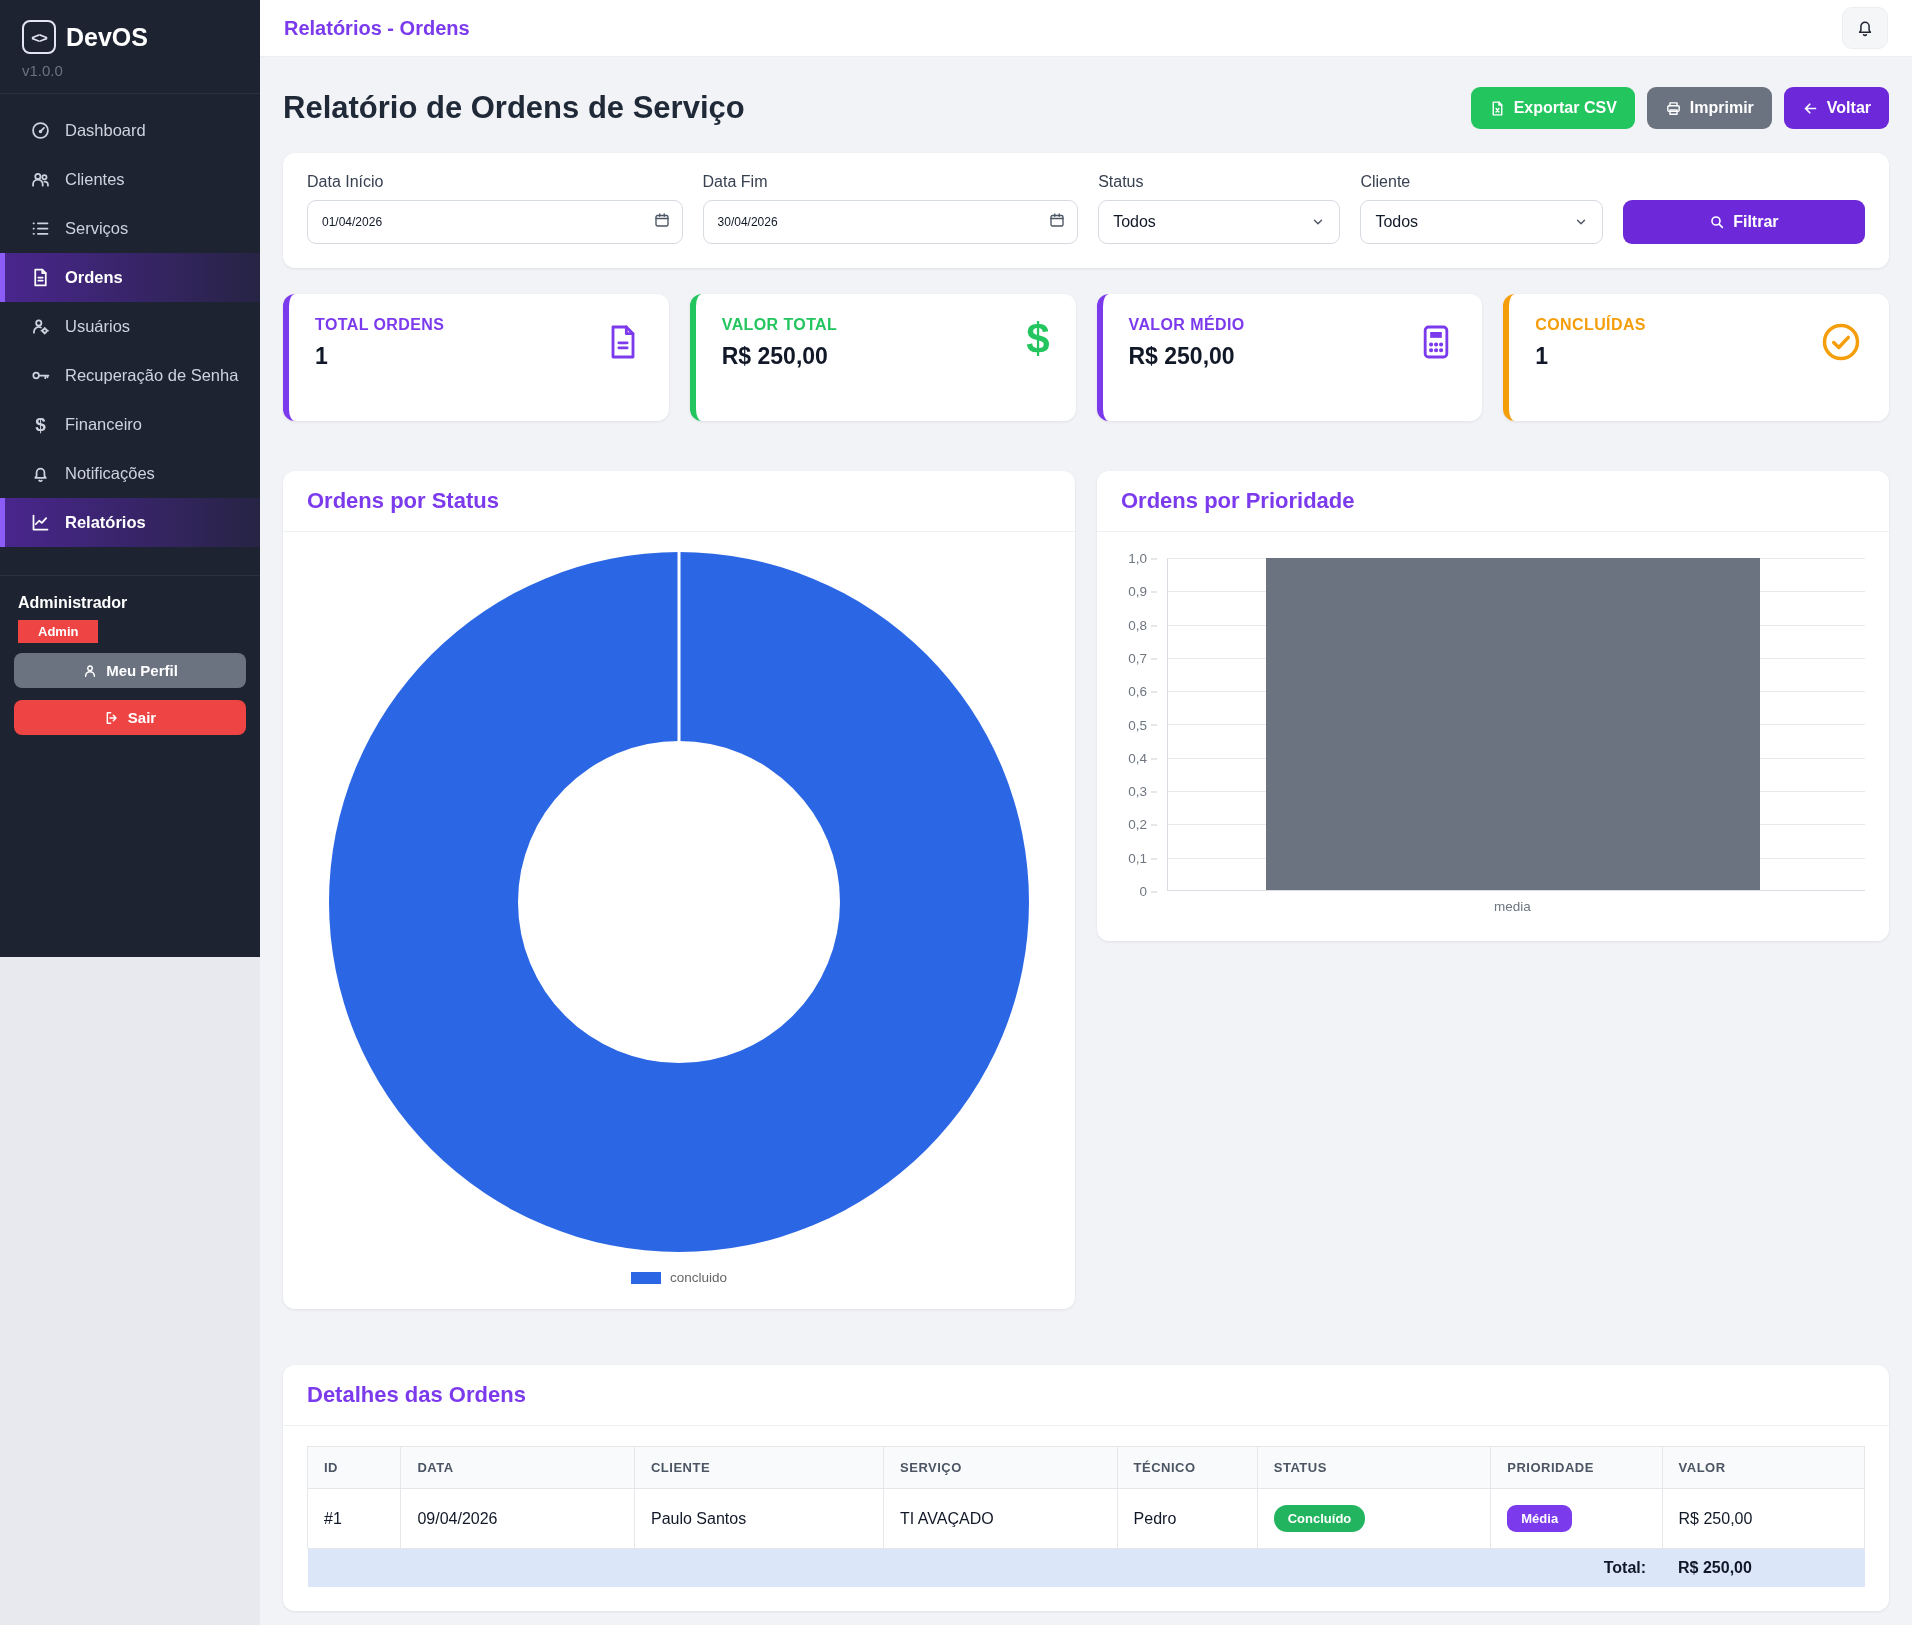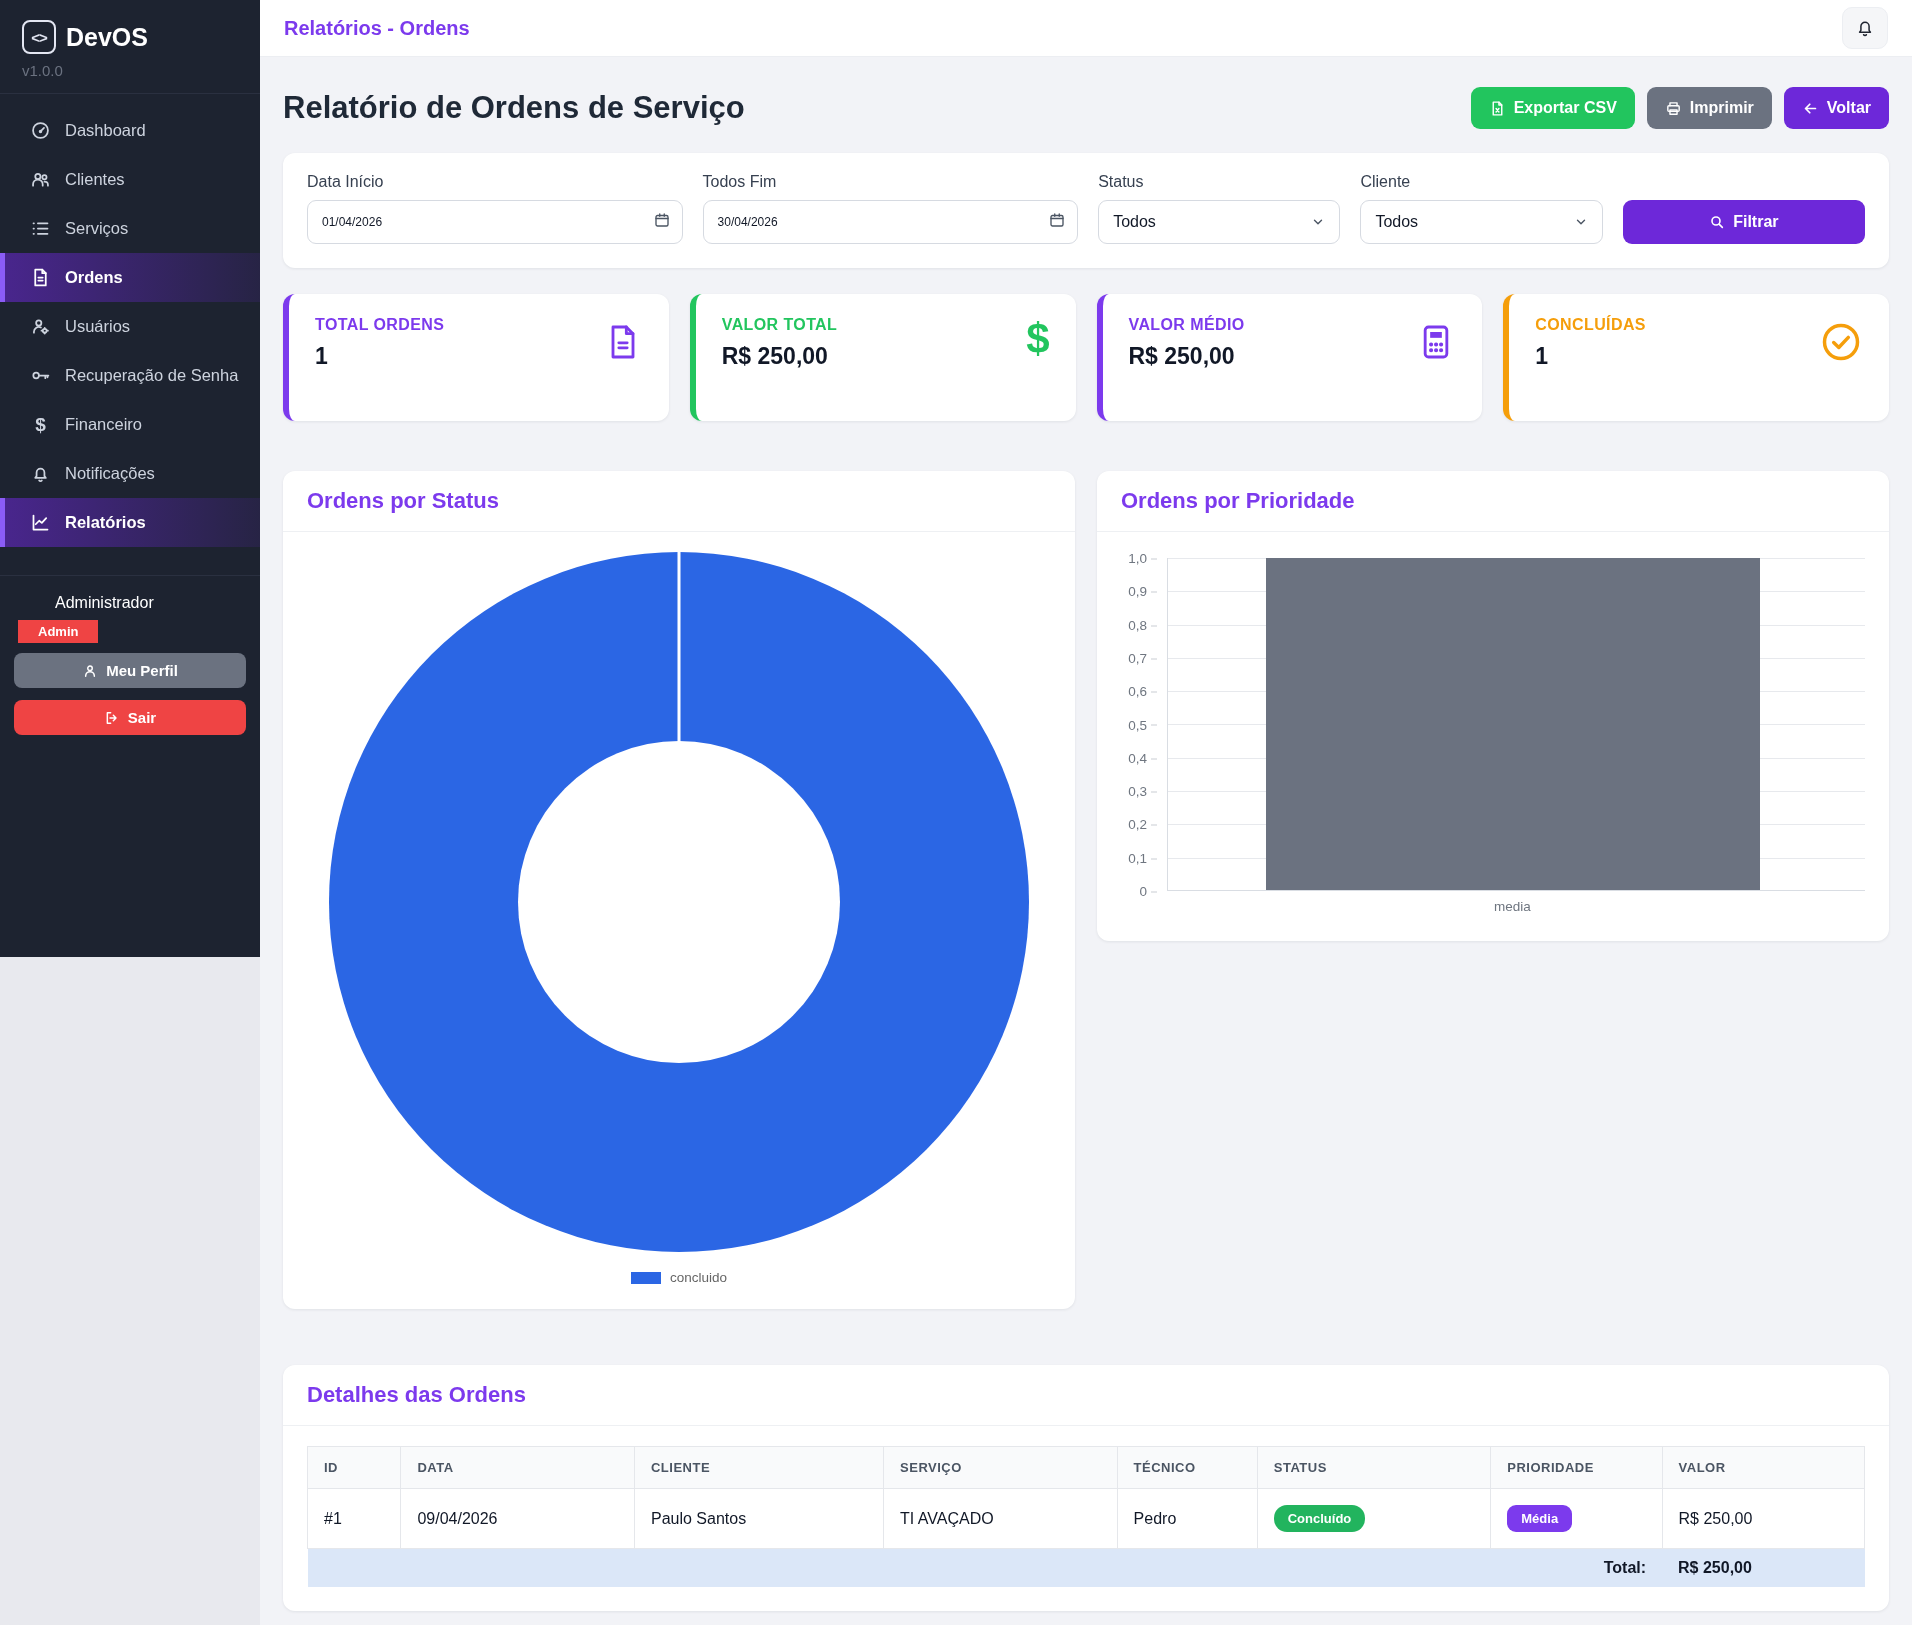--- a/index.html
+++ b/index.html
@@ -17,21 +17,21 @@
   .logo-row{display:flex; align-items:center; gap:10px;}
   .logo-mark{width:34px; height:34px; border:2.5px solid #e3e6f2; border-radius:8px; display:flex; align-items:center; justify-content:center; color:#e3e6f2; font-weight:bold; font-size:15px; letter-spacing:-1px;}
   .logo-name{font-size:25px; font-weight:bold; color:#fff;}
   .logo-version{margin-top:8px; font-size:15px; color:#6b7280;}
   .nav{padding-top:12px;}
   .nav-item{display:flex; align-items:center; gap:14px; height:49px; padding-left:25px; font-size:16.5px; cursor:pointer; border-left:5px solid transparent;}
   .nav-item svg{width:21px; height:21px; flex:0 0 21px;}
   .nav-item.active{border-left-color:#8b5cf6; background:linear-gradient(90deg, rgba(109,40,217,.55), rgba(109,40,217,.12)); color:#fff; font-weight:bold;}
   .nav-dollar{width:21px; text-align:center; font-size:19px; font-weight:bold;}
   .user-block{margin-top:28px; border-top:1px solid #2a3040; padding:18px 14px 0 14px;}
-  .user-role{color:#fff; font-size:16px; font-weight:normal; padding-left:4px;margin-left:37px;}
+  .user-role{color:#fff; font-size:16px; font-weight:bold; padding-left:4px;}
   .user-badge{display:inline-block; margin:8px 0 10px 4px; background:var(--red); color:#fff; font-size:13px; font-weight:bold; padding:4px 20px; border-radius:0;}
   .side-btn{display:flex; align-items:center; justify-content:center; gap:8px; width:100%; height:35px; border:none; border-radius:8px; color:#fff; font-size:15px; font-weight:bold; cursor:pointer; font-family:Liberation Sans, sans-serif;}
   .btn-profile{background:var(--gray-btn); margin-bottom:12px;}
   .btn-logout{background:var(--red);}
 
   
   .main{margin-left:260px; width:1652px; min-height:1625px; background:#f2f3f7;}
   .topbar{height:57px; background:#fff; border-bottom:1px solid #eceef2; display:flex; align-items:center; justify-content:space-between; padding:0 24px;}
   .breadcrumb{color:var(--accent); font-size:20px; font-weight:bold;}
   .bell-btn{width:46px; height:42px; border-radius:10px; background:#f5f6f8; border:1px solid #eceef2; display:flex; align-items:center; justify-content:center; color:#1f2430; cursor:pointer;}
@@ -258,21 +258,21 @@
           <input class="text-input" value="01/04/2026" style="">
           <span class="input-icon">
             <svg width="18" height="18" viewBox="0 0 24 24" fill="none" stroke="currentColor" stroke-width="1.8" stroke-linecap="round">
                 <rect x="4" y="6" width="16" height="14" rx="2"></rect>
                 <path d="M4 10h16M9 4v3M15 4v3"></path>
               </svg>
           </span>
         </div>
       </div>
       <div class="field wide">
-        <label class="field-label">Todos Fim</label>
+        <label class="field-label">Data Fim</label>
         <div class="input-wrap">
           <input class="text-input" value="30/04/2026" style="">
           <span class="input-icon">
             <svg width="18" height="18" viewBox="0 0 24 24" fill="none" stroke="currentColor" stroke-width="1.8" stroke-linecap="round">
                 <rect x="4" y="6" width="16" height="14" rx="2"></rect>
                 <path d="M4 10h16M9 4v3M15 4v3"></path>
               </svg>
           </span>
         </div>
       </div>

